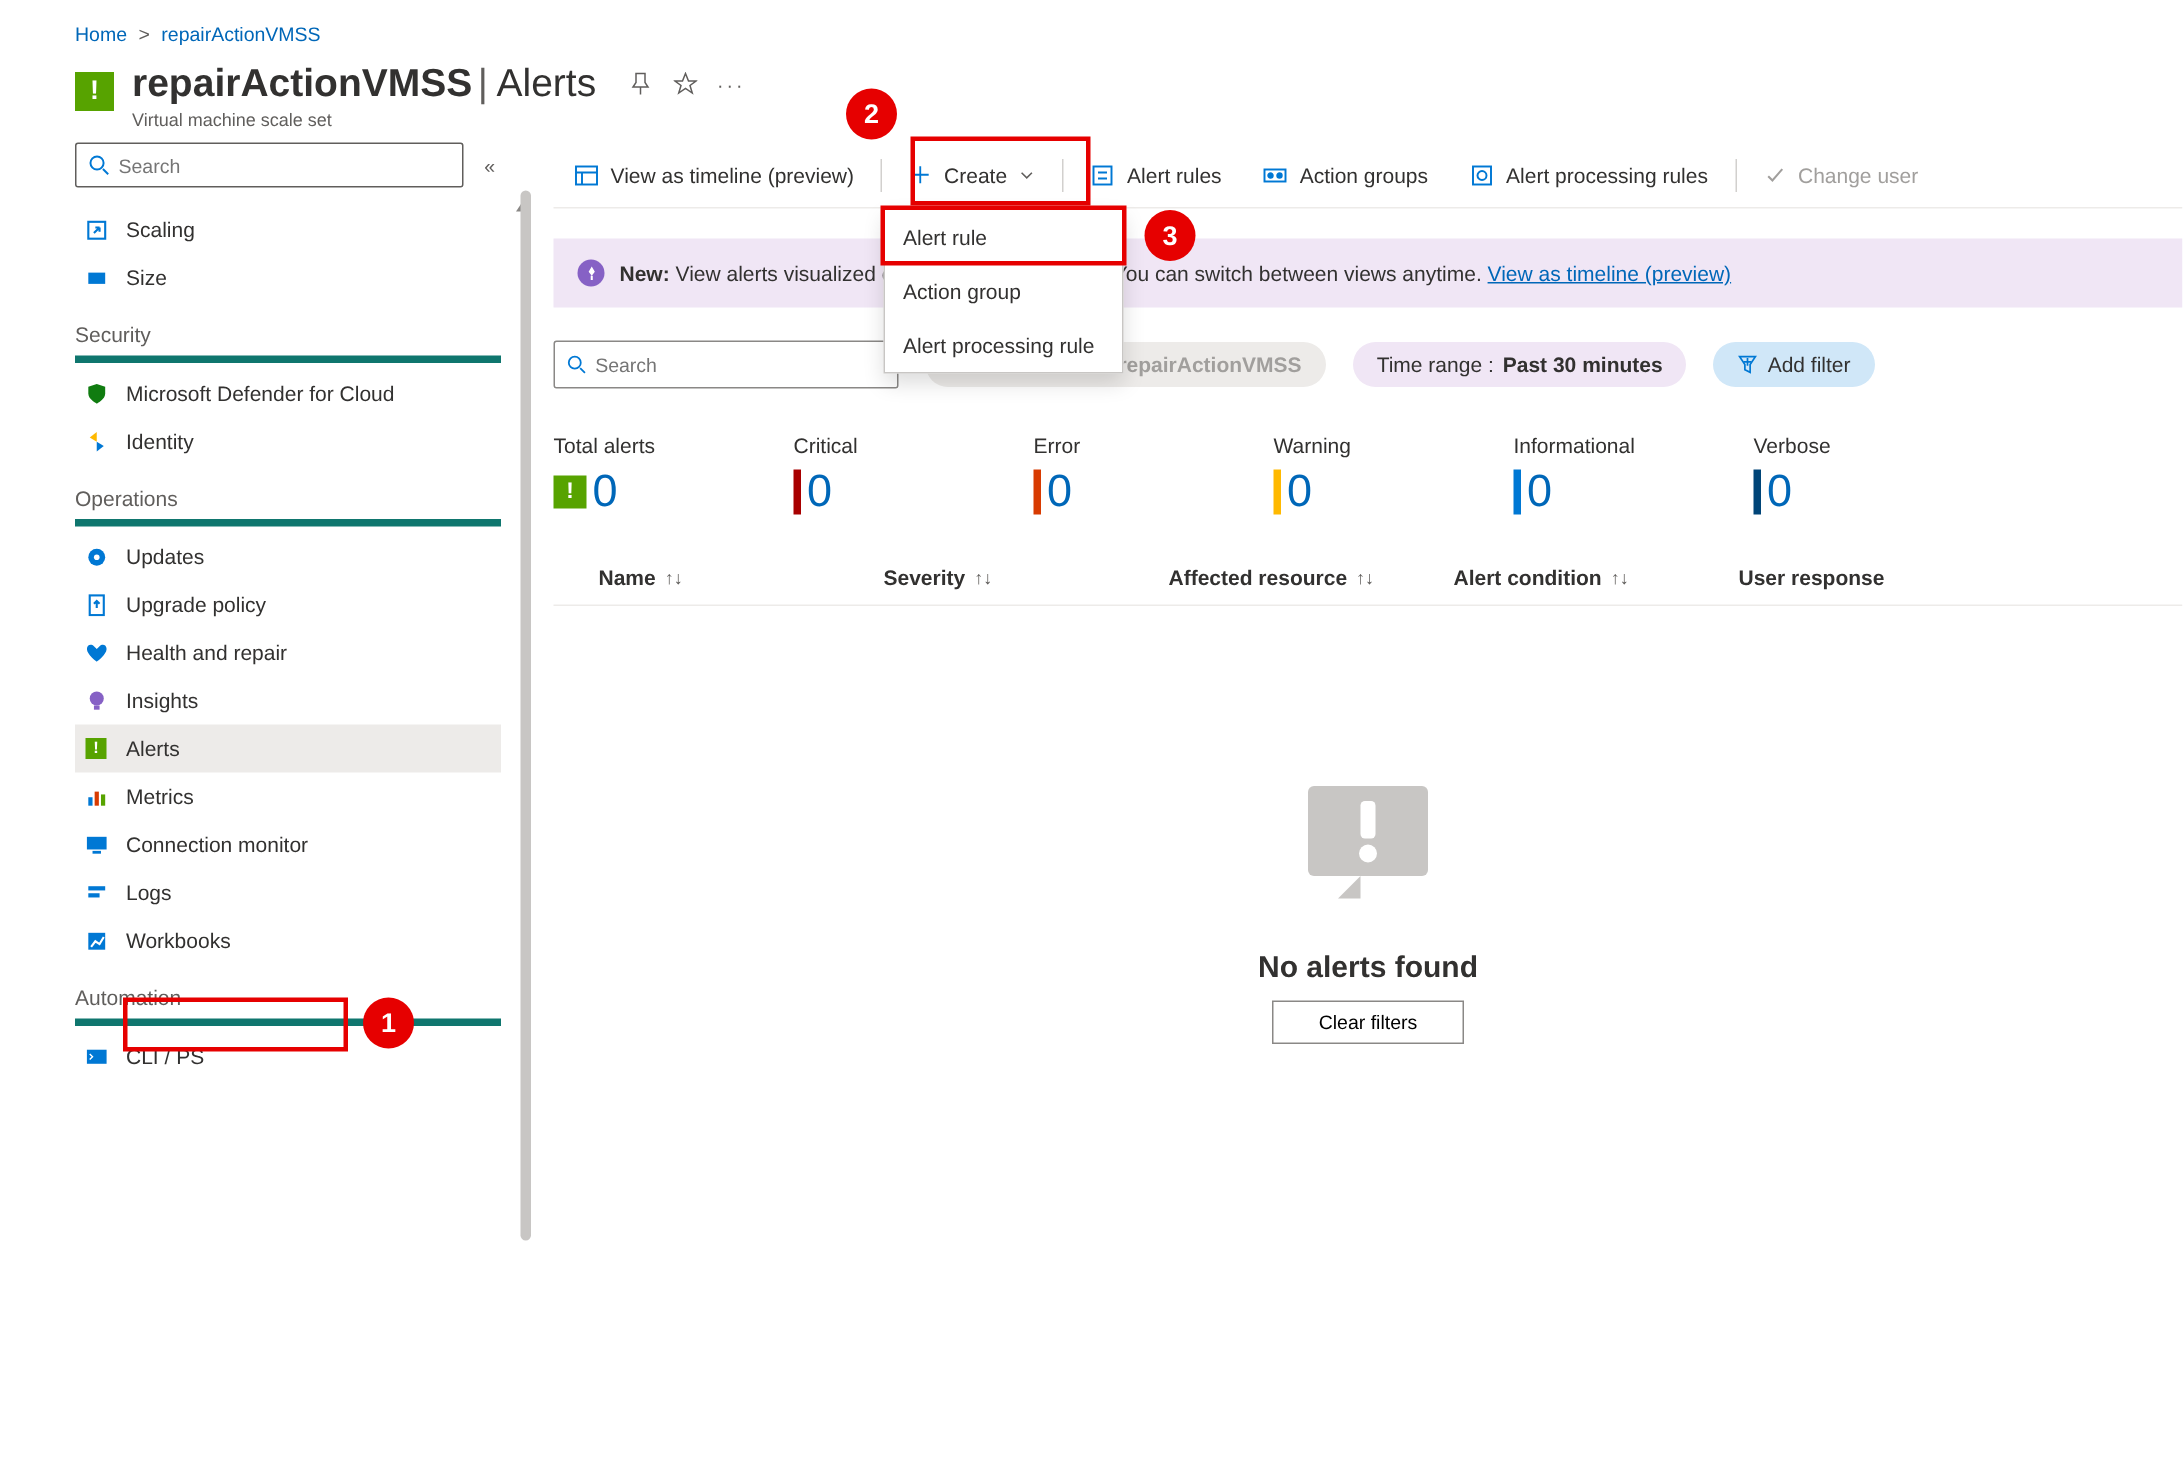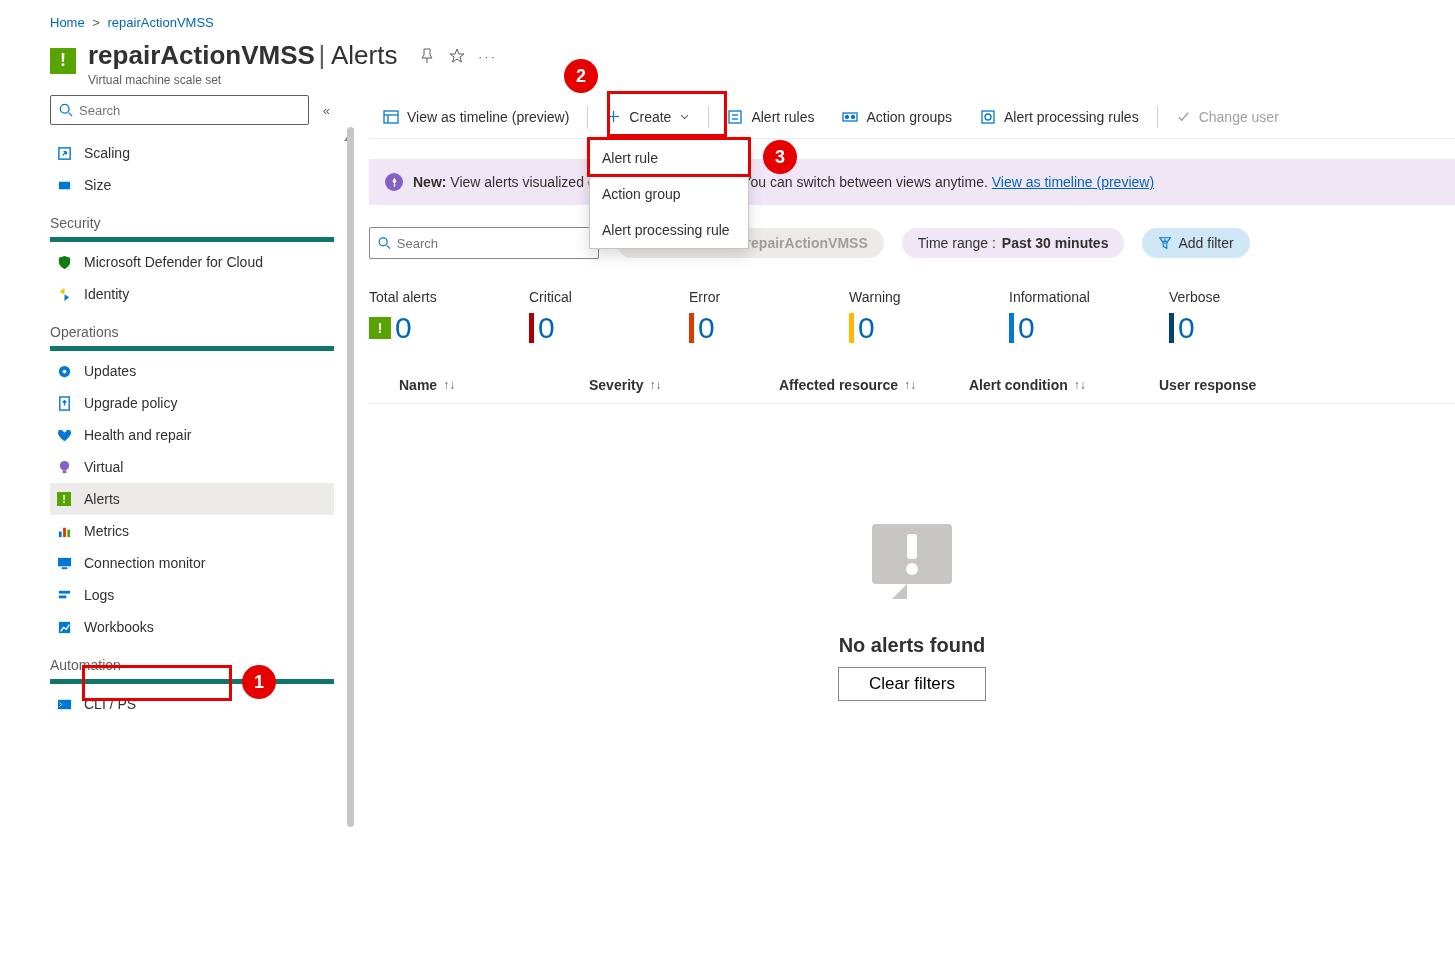--- a/index.html
+++ b/index.html
@@ -78,21 +78,21 @@
 .mi-total::after { content: "!"; color: #fff; font-weight: bold; position: absolute; left: 50%; top: 50%; transform: translate(-50%,-52%); font-size: 15px; }
 
 .thead { display: flex; border-bottom: 1px solid #edebe9; padding: 10px 0; font-size: 14px; font-weight: 600; color: #323130; }
 .th { display: flex; align-items: center; gap: 6px; }
 .th .sort { color: #605e5c; font-size: 12px; }
 
 .empty { text-align: center; margin-top: 110px; }
 .empty-icon { width: 120px; height: 100px; margin: 0 auto 20px; position: relative; }
 .empty h2 { font-size: 20px; font-weight: 600; margin-bottom: 10px; }
 .empty p { font-size: 14px; color: #605e5c; line-height: 1.5; max-width: 300px; margin: 0 auto 16px; }
-.empty button { background: #fff; border: 1px solid #8a8886; padding: 6px 30px; font-size: 17px; cursor: pointer; }
+.empty button { background: #fff; border: 1px solid #8a8886; padding: 6px 30px; font-size: 13px; cursor: pointer; }
 </style>
 </head>
 <body>
 
 <div class="page">
 
   <div class="breadcrumb">
     <a href="#">Home</a>
     <span class="sep">&gt;</span>
     <a href="#">repairActionVMSS</a>
@@ -203,21 +203,21 @@
         <span>Health and repair</span>
       </div>
 
       <div class="nav-item">
         <div class="nav-icon">
             <svg width="15" height="15" viewBox="0 0 16 16" fill="#8661c5">
               <circle cx="8" cy="6" r="5"></circle>
               <rect x="6" y="11" width="4" height="3"></rect>
             </svg>
           </div>
-        <span>Virtual</span>
+        <span>Insights</span>
       </div>
       <div class="nav-item selected" id="alerts-nav">
         <div class="nav-icon">
             <div style="width:14px;height:14px;background:#57a300;color:#fff;font-size:11px;font-weight:bold;display:flex;align-items:center;justify-content:center;">!</div>
           </div>
         <span>Alerts</span>
       </div>
       <div class="nav-item">
         <div class="nav-icon">
             <svg width="15" height="15" viewBox="0 0 16 16">

